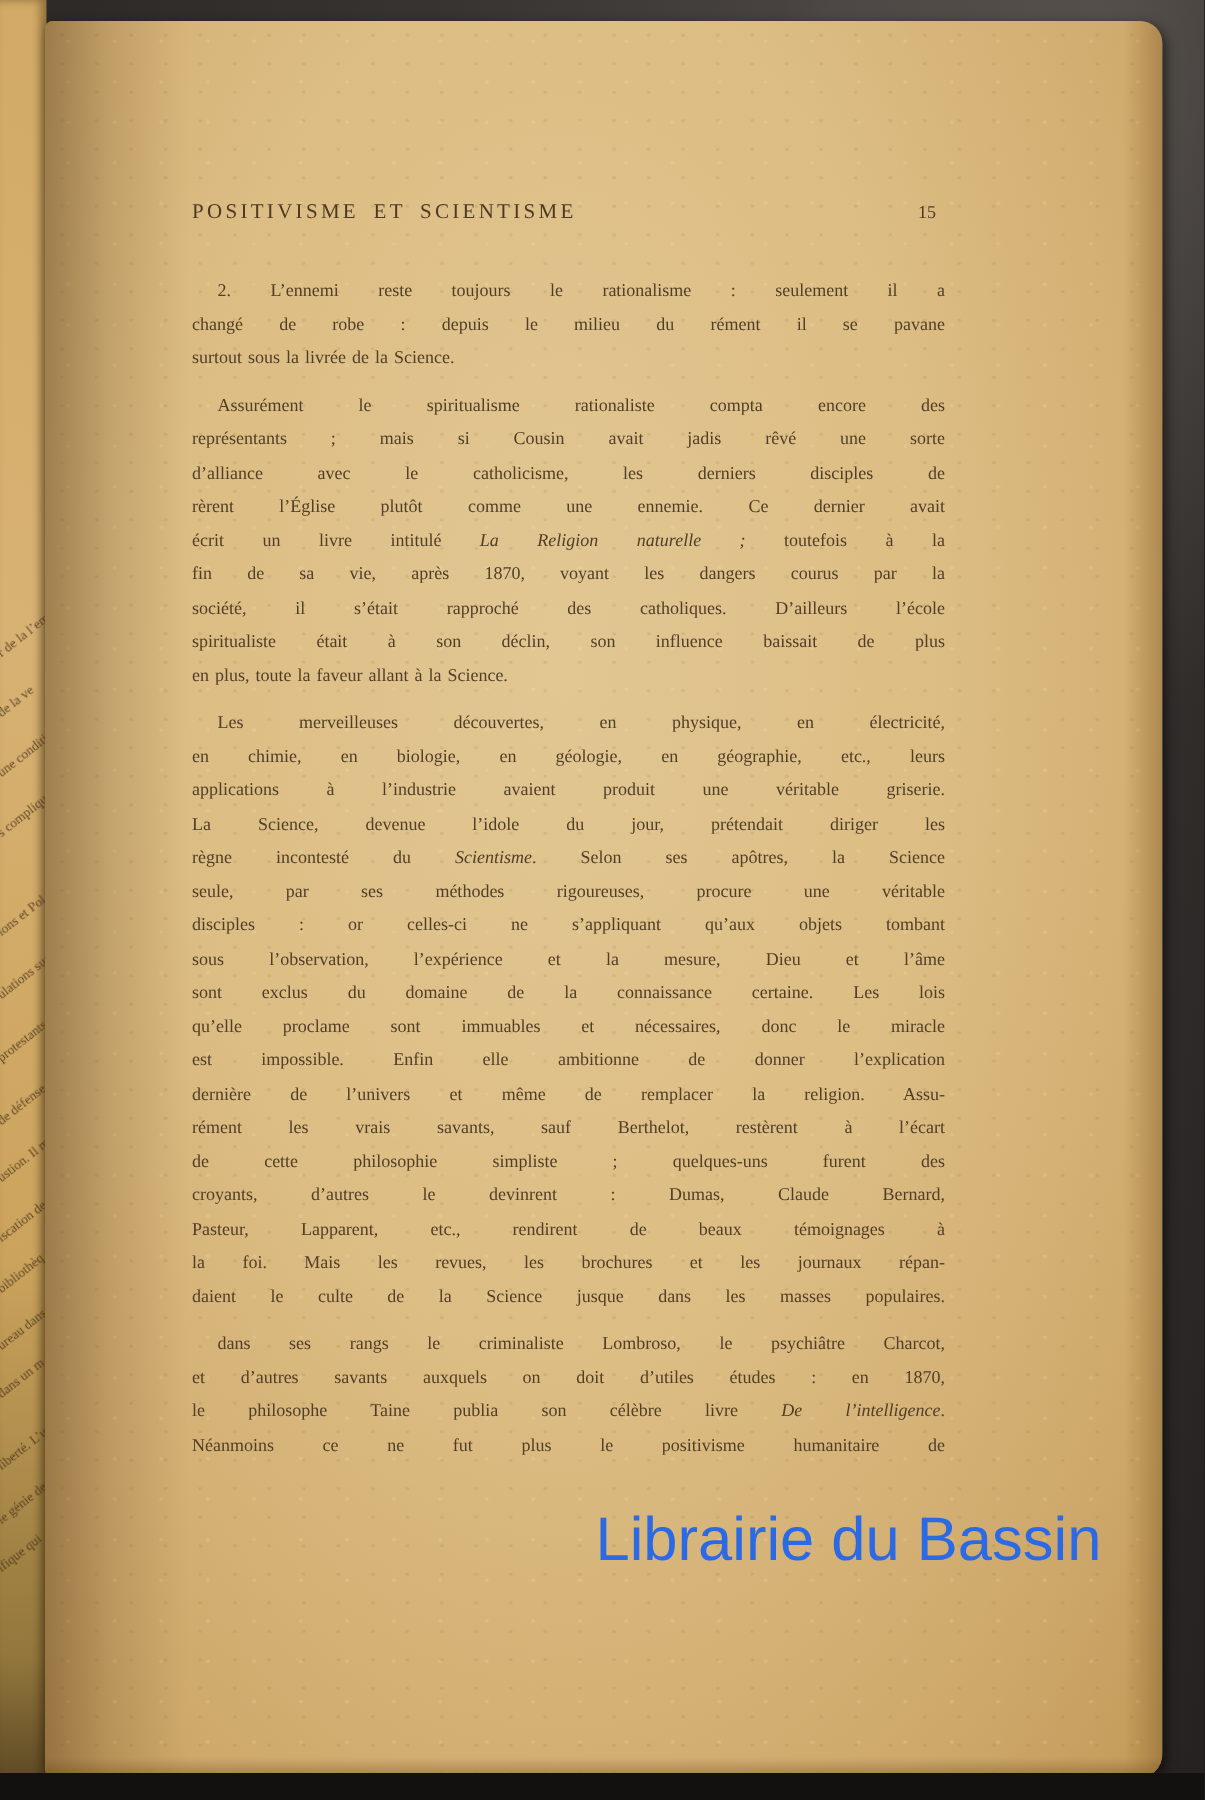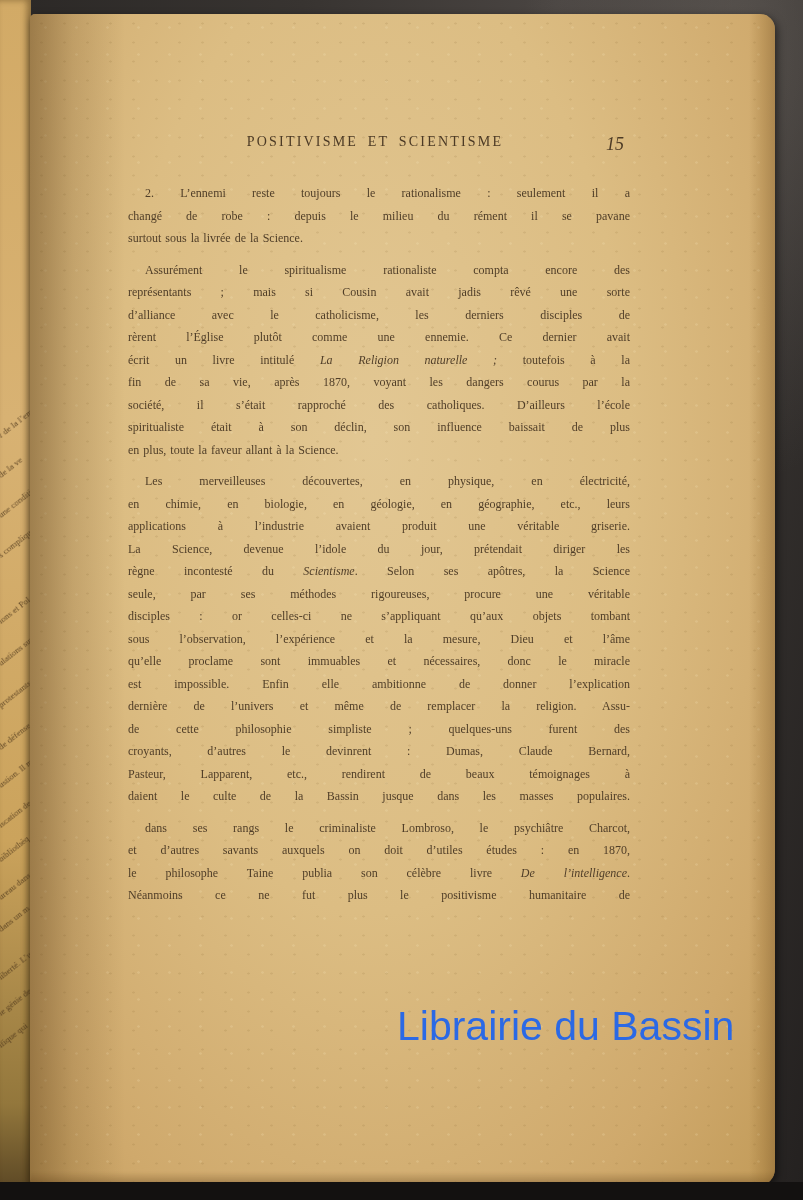--- a/index.html
+++ b/index.html
@@ -53,25 +53,25 @@
     pointer-events:none;
   }
   #page-bottom-stain{
     position:absolute;left:0;right:0;bottom:0;height:14px;
     background:linear-gradient(to bottom,rgba(90,58,18,0),rgba(86,55,18,.42));
     filter:blur(1px);
   }
   
   #page-header{position:absolute;left:98px;top:120px;width:502px;height:22px;}
   #running-title{
-    width:100%;text-align:center;
+    width:100%;text-align:left;
     font-size:14px;letter-spacing:2.2px;word-spacing:4px;color:#4c3a25;
     padding-right:8px;box-sizing:border-box;
   }
-  #folio{position:absolute;right:6px;top:0;font-size:18px;color:#4c3a25;font-style:italic;}
+  #folio{position:absolute;right:6px;top:0;font-size:12px;color:#4c3a25;}
   
   #text-block{
     position:absolute;left:98px;top:168px;width:502px;
     font-size:12px;line-height:22.5px;color:#503e28;
     word-spacing:1px;
   }
   .para{margin:0 0 9px 0;}
   .tline{text-align:justify;text-align-last:justify;}
   .tline.short{text-align-last:left;}
   .para .tline:first-child{text-indent:17px;}
@@ -132,27 +132,30 @@
         </div>
         <div class="para">
           <div class="tline">Les merveilleuses découvertes, en physique, en électricité,</div>
           <div class="tline">en chimie, en biologie, en géologie, en géographie, etc., leurs</div>
           <div class="tline">applications à l’industrie avaient produit une véritable griserie.</div>
           <div class="tline">La Science, devenue l’idole du jour, prétendait diriger les</div>
           <div class="tline">règne incontesté du <i>Scientisme</i>. Selon ses apôtres, la Science</div>
           <div class="tline">seule, par ses méthodes rigoureuses, procure une véritable</div>
           <div class="tline">disciples : or celles-ci ne s’appliquant qu’aux objets tombant</div>
           <div class="tline">sous l’observation, l’expérience et la mesure, Dieu et l’âme</div>
+          <div class="tline">sont exclus du domaine de la connaissance certaine. Les lois</div>
           <div class="tline">qu’elle proclame sont immuables et nécessaires, donc le miracle</div>
           <div class="tline">est impossible. Enfin elle ambitionne de donner l’explication</div>
           <div class="tline">dernière de l’univers et même de remplacer la religion. Assu-</div>
+          <div class="tline">rément les vrais savants, sauf Berthelot, restèrent à l’écart</div>
           <div class="tline">de cette philosophie simpliste ; quelques-uns furent des</div>
           <div class="tline">croyants, d’autres le devinrent : Dumas, Claude Bernard,</div>
           <div class="tline">Pasteur, Lapparent, etc., rendirent de beaux témoignages à</div>
-          <div class="tline">daient le culte de la Bassin jusque dans les masses populaires.</div>
+          <div class="tline">la foi. Mais les revues, les brochures et les journaux répan-</div>
+          <div class="tline">daient le culte de la Science jusque dans les masses populaires.</div>
         </div>
         <div class="para">
           <div class="tline">dans ses rangs le criminaliste Lombroso, le psychiâtre Charcot,</div>
           <div class="tline">et d’autres savants auxquels on doit d’utiles études : en 1870,</div>
           <div class="tline">le philosophe Taine publia son célèbre livre <i>De l’intelligence</i>.</div>
           <div class="tline">Néanmoins ce ne fut plus le positivisme humanitaire de</div>
         </div>
       </div>
 
     <div id="page-bottom-stain"></div>

